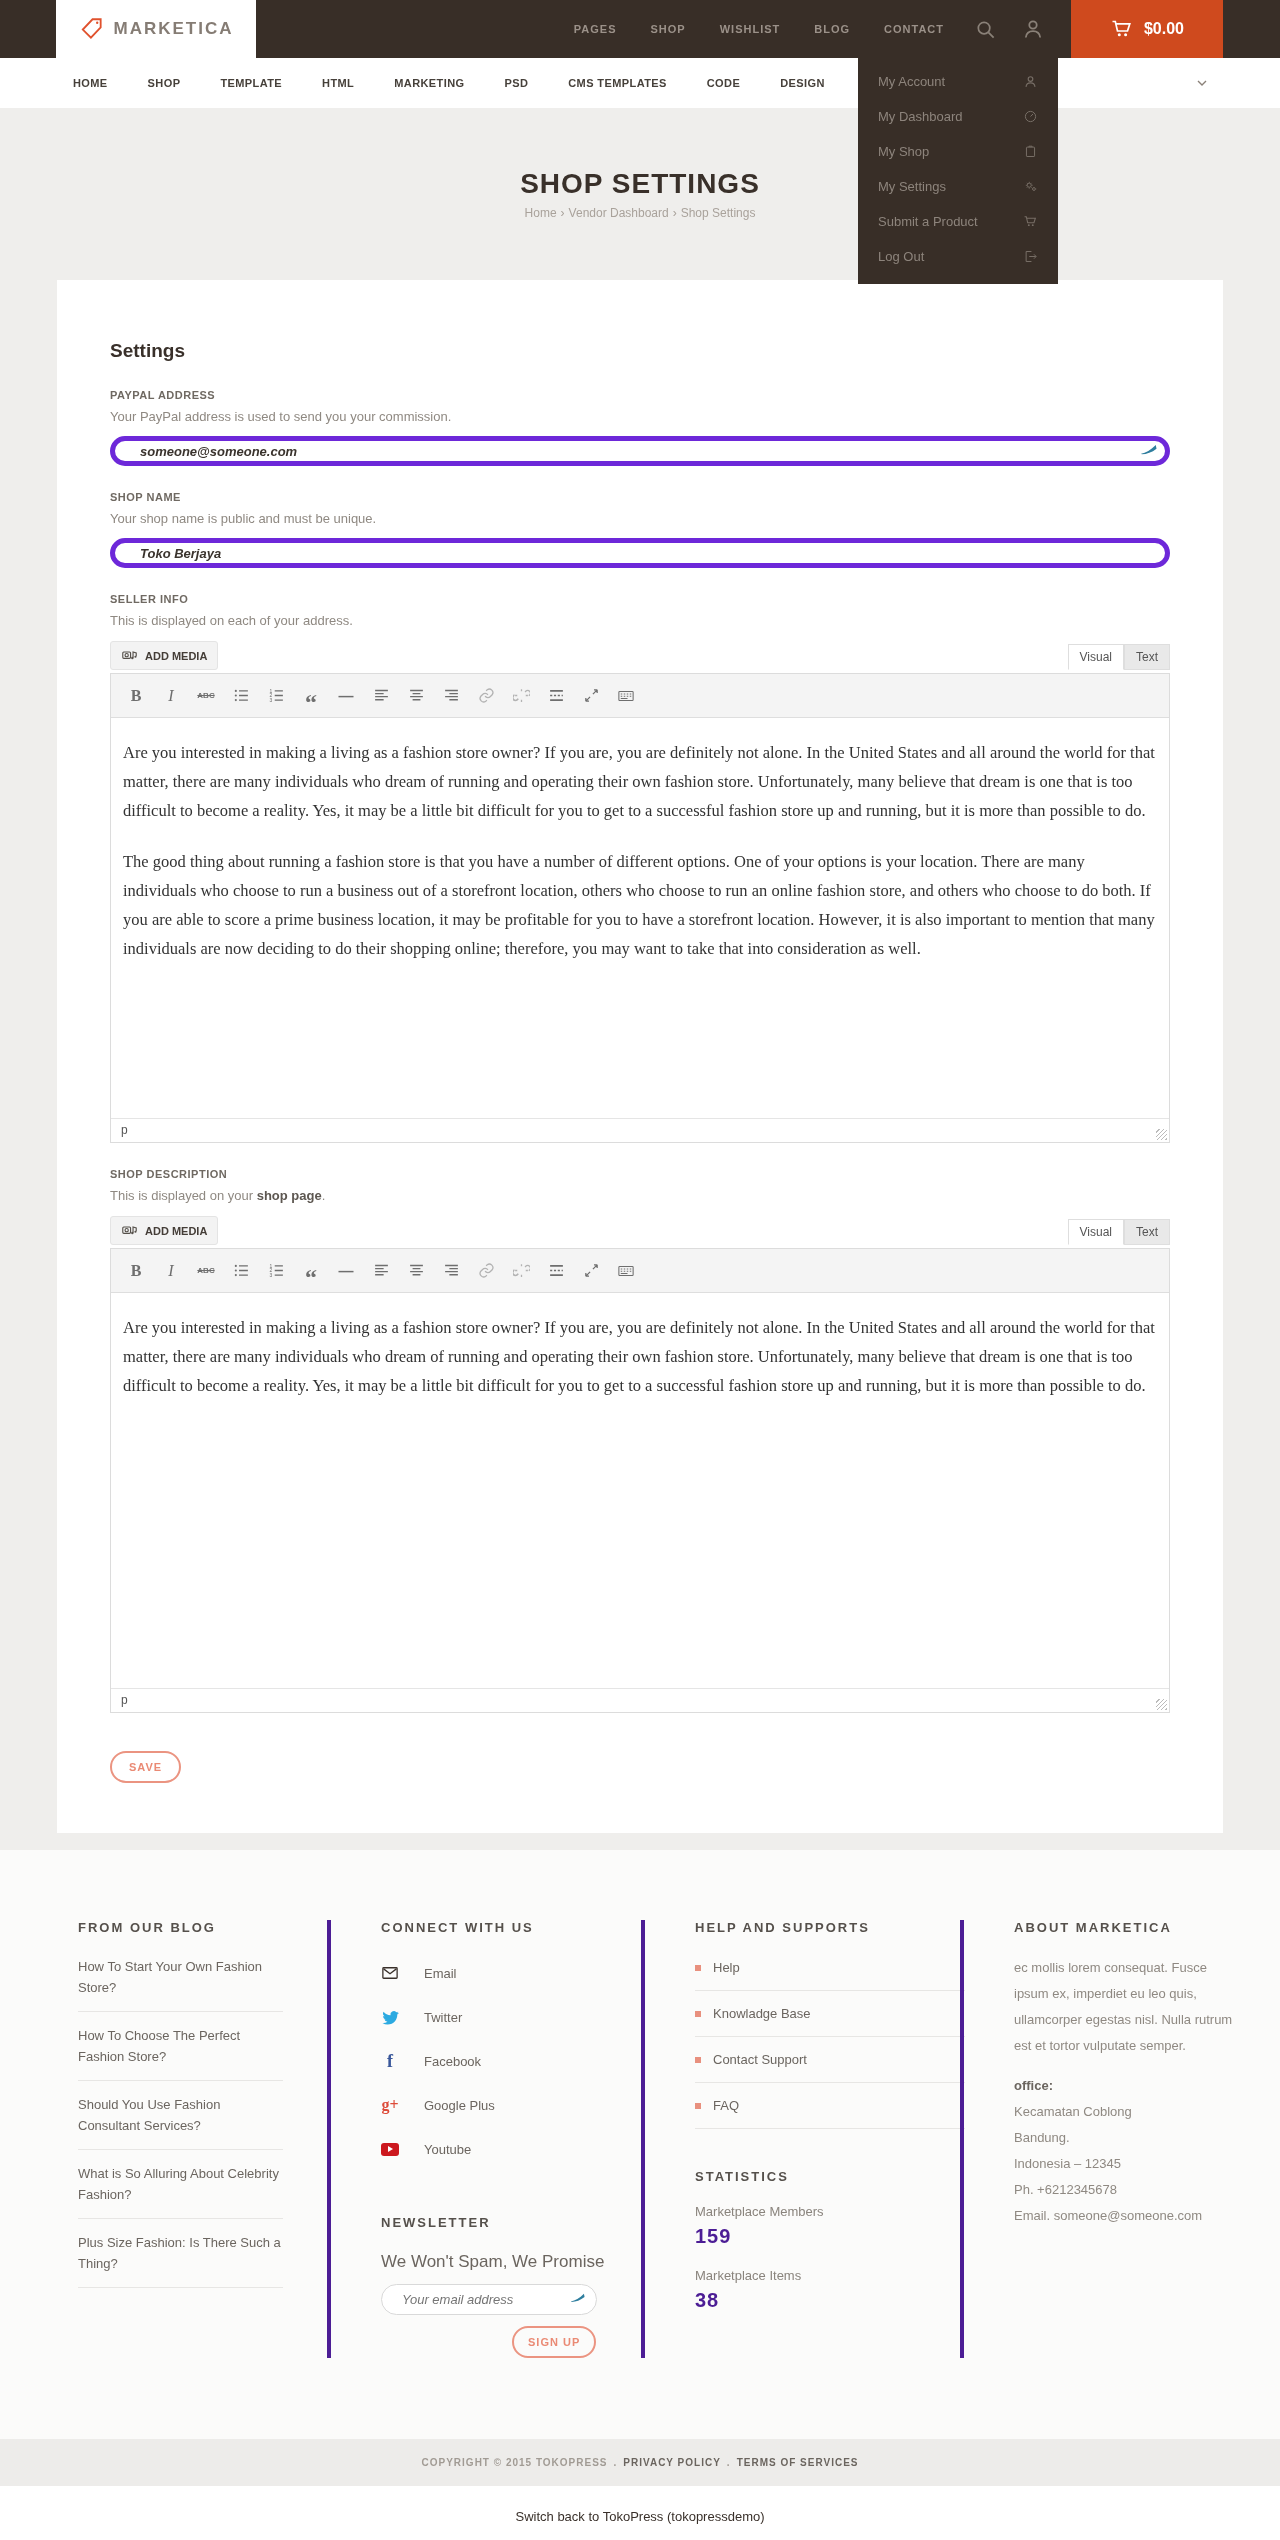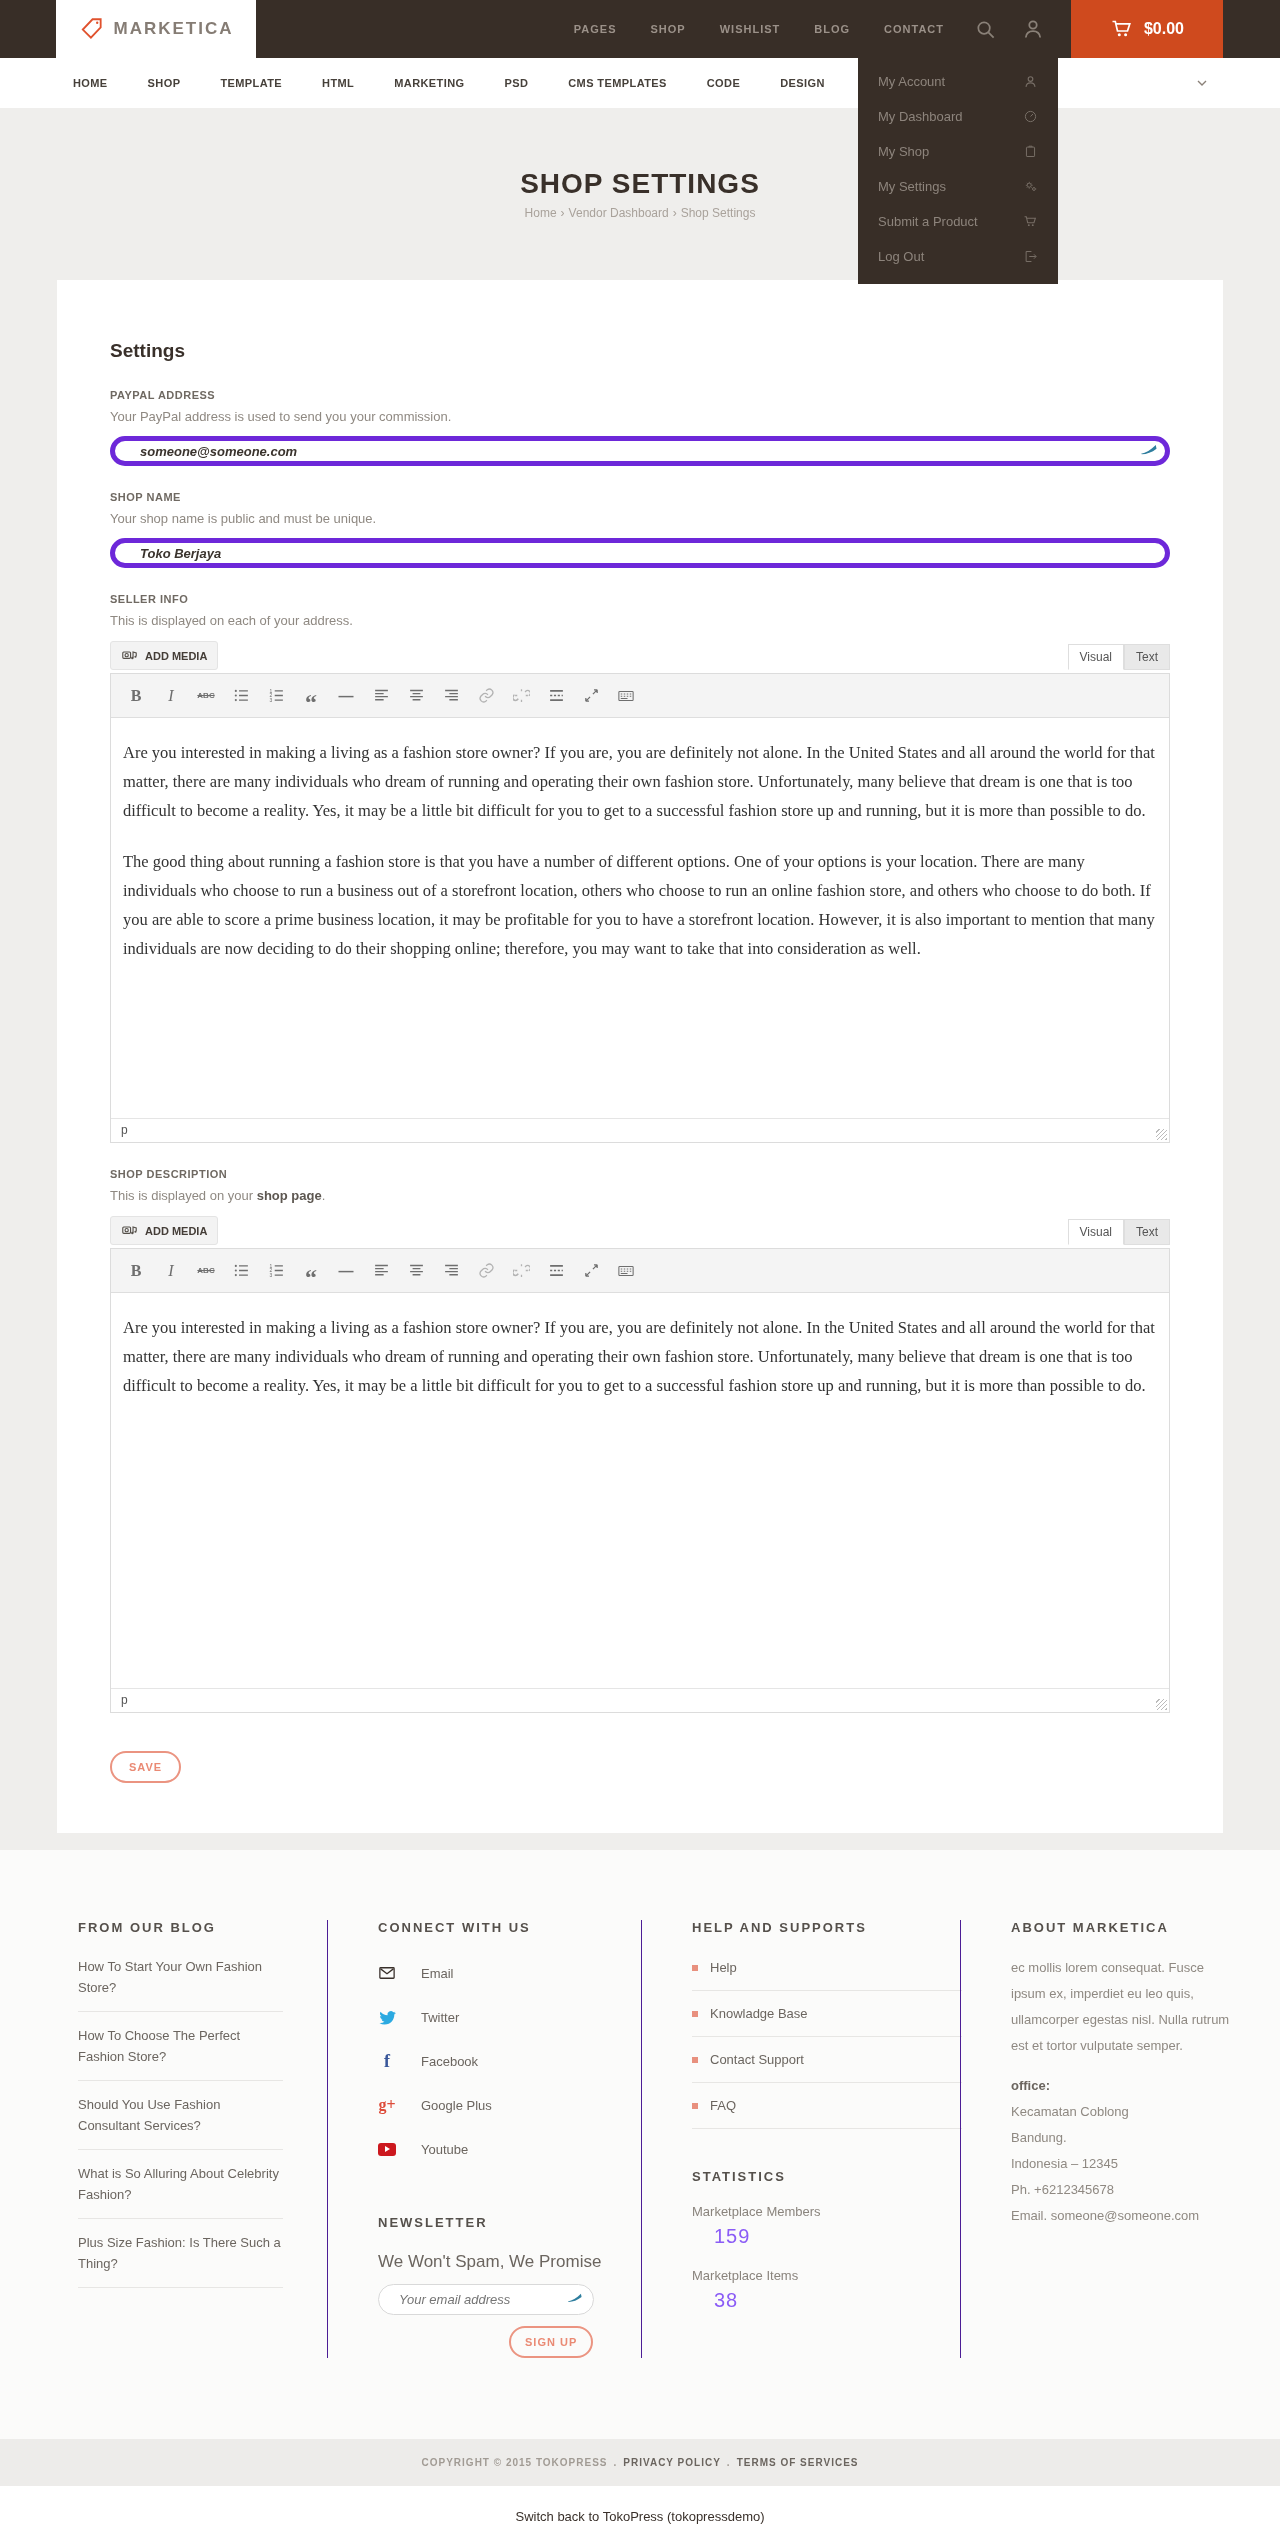--- a/index.html
+++ b/index.html
@@ -74,21 +74,21 @@
   .ed-resize { position:absolute; right:2px; bottom:2px; width:11px; height:11px; cursor:nwse-resize;
      background:repeating-linear-gradient(135deg,transparent 0 2px,#bbb 2px 3px); }
   .editor-wrap { margin-bottom:24px; }
 
   .save-btn { margin-top:14px; display:inline-block; border:2px solid #eb9481; border-radius:16px; background:#fff;
      color:#ea8a74; font-size:11px; font-weight:bold; letter-spacing:1px; padding:8px 17px; cursor:pointer; }
 
   
   .footer { height:589px; background:#fbfbfa; overflow:hidden; padding-top:70px; }
   .footer-grid { margin:0 60px; display:grid; grid-template-columns:267px 314px 319px 1fr; }
-  .fcol { padding-left:50px; border-left:1px solid #4c1d95; }
+  .fcol { padding-left:50px; border-left:4px solid #4c1d95; }
   .fcol.first { padding-left:18px; padding-right:44px; border-left:none; }
   .f-head { font-size:13px; font-weight:bold; letter-spacing:2px; color:#55504b; }
   .blog-list { margin-top:8px; }
   .blog-item { font-size:13px; color:#6b655f; line-height:21px; padding:13px 0; border-bottom:1px solid #e7e6e4; cursor:pointer; }
   .social-list { margin-top:16px; }
   .social-row { display:flex; align-items:center; gap:25px; height:44px; cursor:pointer; }
   .social-row .slabel { font-size:13px; color:#6b655f; }
   .si-email { color:#39302a; }
   .si-twitter { color:#2caae1; }
   .si-fb { font-family:"Liberation Serif",serif; font-weight:bold; font-size:18px; color:#39579a; width:18px; text-align:center; }
@@ -102,21 +102,21 @@
      font-family:"Liberation Sans",sans-serif; font-size:13px; font-style:italic; color:#555; outline:none; background:#fff; }
   .nl-input .pen { position:absolute; right:12px; top:8px; color:#2e7e9e; cursor:pointer; }
   .signup-btn { margin:11px 0 0 131px; display:inline-block; border:2px solid #eb9481; border-radius:16px; background:transparent;
      color:#ea8a74; font-size:11px; font-weight:bold; letter-spacing:1px; padding:8px 14px; cursor:pointer; }
   .help-list { margin-top:10px; width:270px; }
   .help-item { display:flex; align-items:center; gap:12px; padding:15px 0; border-bottom:1px solid #e7e6e4; cursor:pointer; }
   .help-item .sq { width:6px; height:6px; background:#e8907e; }
   .help-item .hlabel { font-size:13px; color:#6b655f; }
   .stats { margin-top:40px; }
   .stat-label { margin-top:20px; font-size:13px; color:#8a847d; }
-  .stat-value { margin-top:6px; font-size:20px; font-weight:normal; letter-spacing:1px; color:#8b5cf6;margin-left:22px; }
+  .stat-value { margin-top:6px; font-size:20px; font-weight:bold; letter-spacing:1px; color:#4c1d95; }
   .about-p { margin-top:20px; font-size:13px; line-height:26px; color:#8f8982; width:230px; }
   .office { margin-top:14px; font-size:13px; line-height:26px; color:#8f8982; }
   .office .ol-label { font-weight:bold; color:#6b655f; }
 
   
   .copybar { height:47px; background:#edecea; display:flex; align-items:center; justify-content:center; gap:6px;
      font-size:10px; letter-spacing:1px; color:#a19b94; font-weight:bold; }
   .copybar .clink { color:#6b655f; cursor:pointer; }
   .adminbar { height:69px; background:#fff; text-align:center; padding-top:21px; }
   .adminbar .switch { font-size:13px; color:#39302a; cursor:pointer; }

